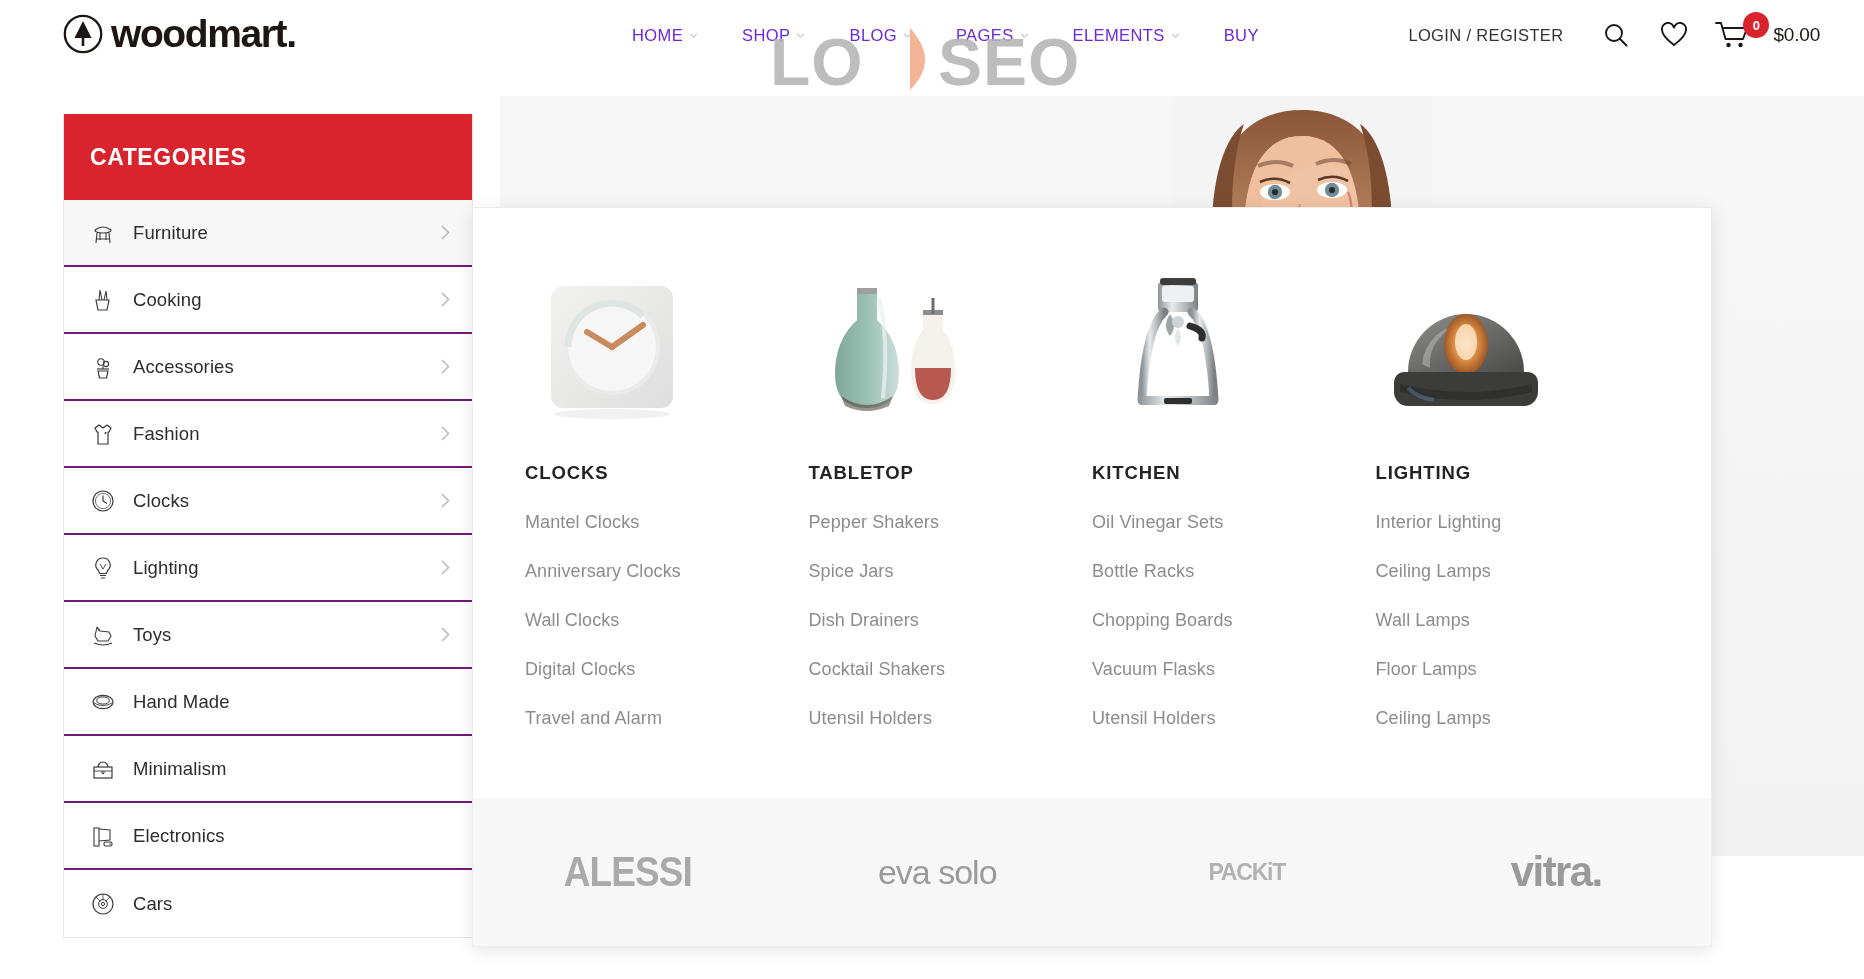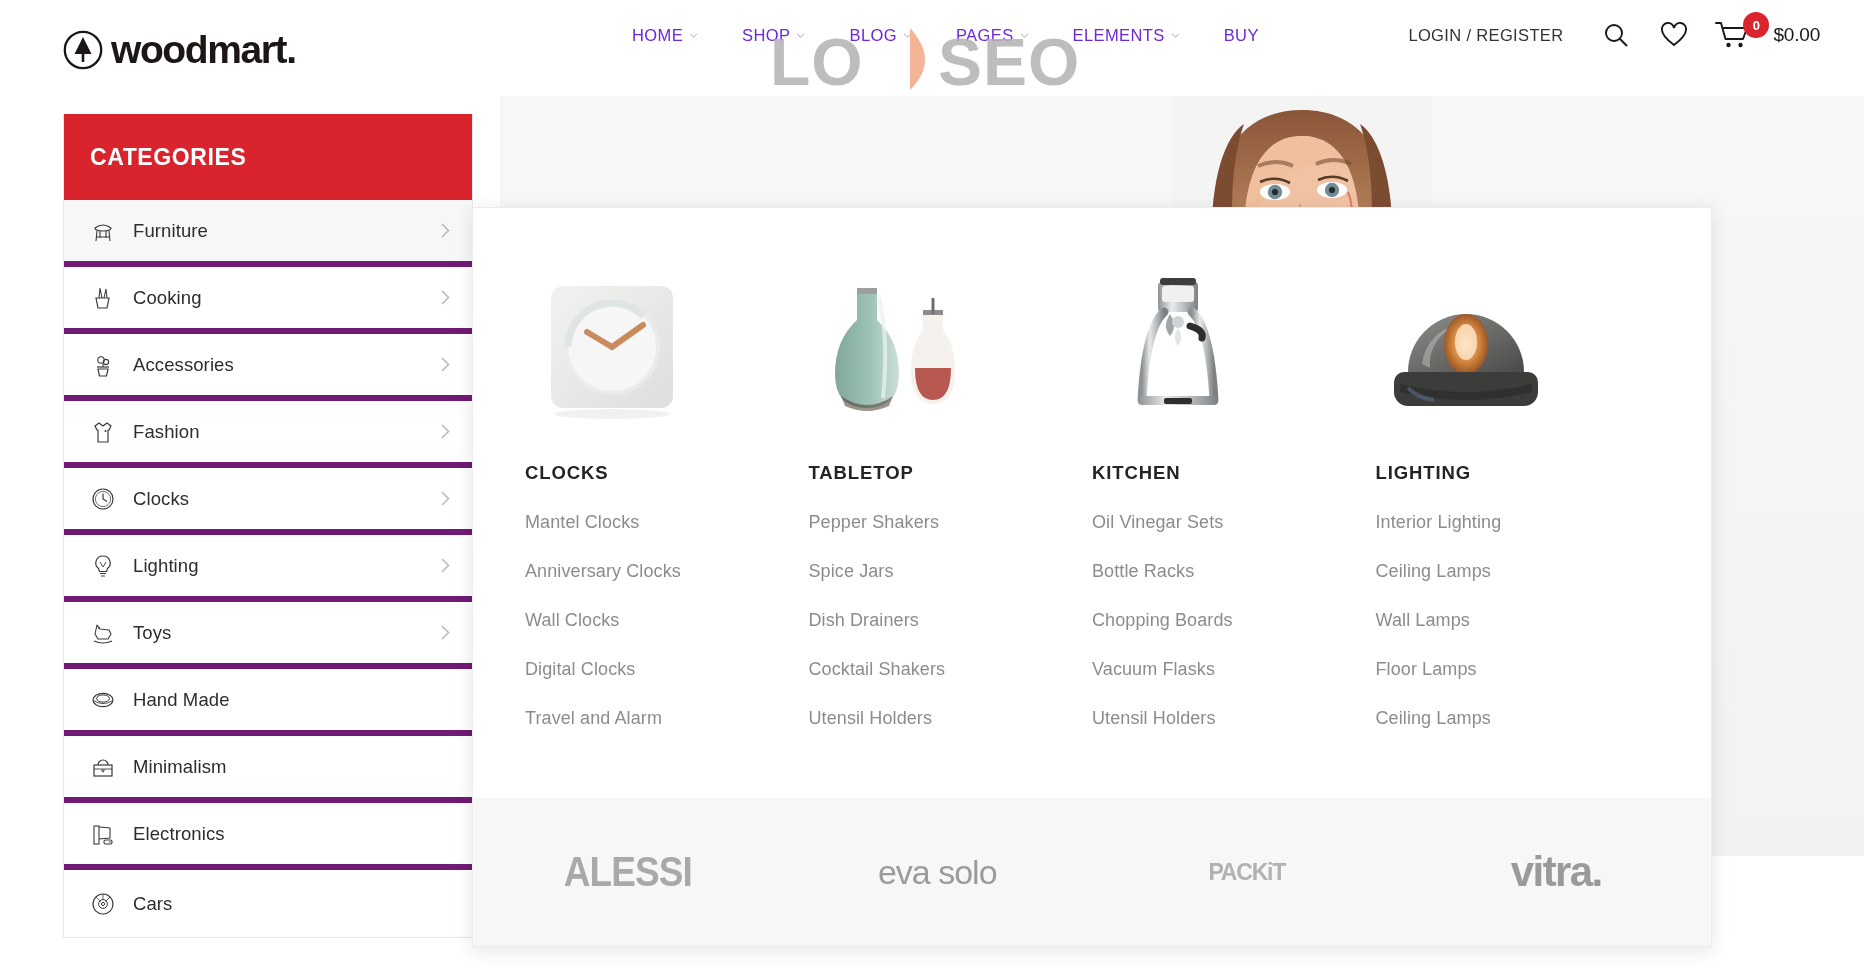--- a/index.html
+++ b/index.html
@@ -11,21 +11,21 @@
   }
   .page { position: relative; width: 1864px; height: 979px; background:#fff; }
 
   
   .header {
     position: absolute; top: 0; left: 0; width: 1864px; height: 84px;
     background: #fff; z-index: 40;
   }
   .logo-wrap {
     position: absolute; left: 63px; top: 14px;
-    display: flex; align-items: center; gap: 8px; margin-top: 16px;
+    display: flex; align-items: center; gap: 8px;
   }
   .logo-mark { width: 40px; height: 40px; flex: 0 0 40px; }
   .logo-text {
     font-size: 39px; font-weight: 700; letter-spacing: -1.4px;
     color: #1c1614; line-height: 40px;
   }
 
   .mainnav {
     position: absolute; left: 610px; top: 22px;
     display: flex; align-items: center; gap: 0px;
@@ -87,21 +87,21 @@
     border: 1px solid #e6e6e6; border-top: none;
   }
   .sidebar-head {
     height: 86px; background: #d9232d; color: #fff;
     display: flex; align-items: center; padding-left: 26px;
     font-size: 23px; font-weight: 700; letter-spacing: .6px;
   }
   .cat-item {
     height: 67px; display: flex; align-items: center;
     padding: 0 22px 0 26px;
-    border-bottom: 6px solid #701a75;
+    border-bottom: 2px solid #701a75;
     font-size: 18.5px; color: #2d2d2d; cursor: pointer;
     position: relative; background: #fff;
   }
   .cat-item:last-child { border-bottom: none; }
   .cat-item.active { background: #f7f7f7; }
   .cat-icon { width: 26px; height: 26px; flex: 0 0 26px; margin-right: 17px; }
   .cat-label { flex: 1 1 auto; letter-spacing: .1px; }
   .cat-arrow { width: 9px; height: 15px; flex: 0 0 9px; }
 
   

